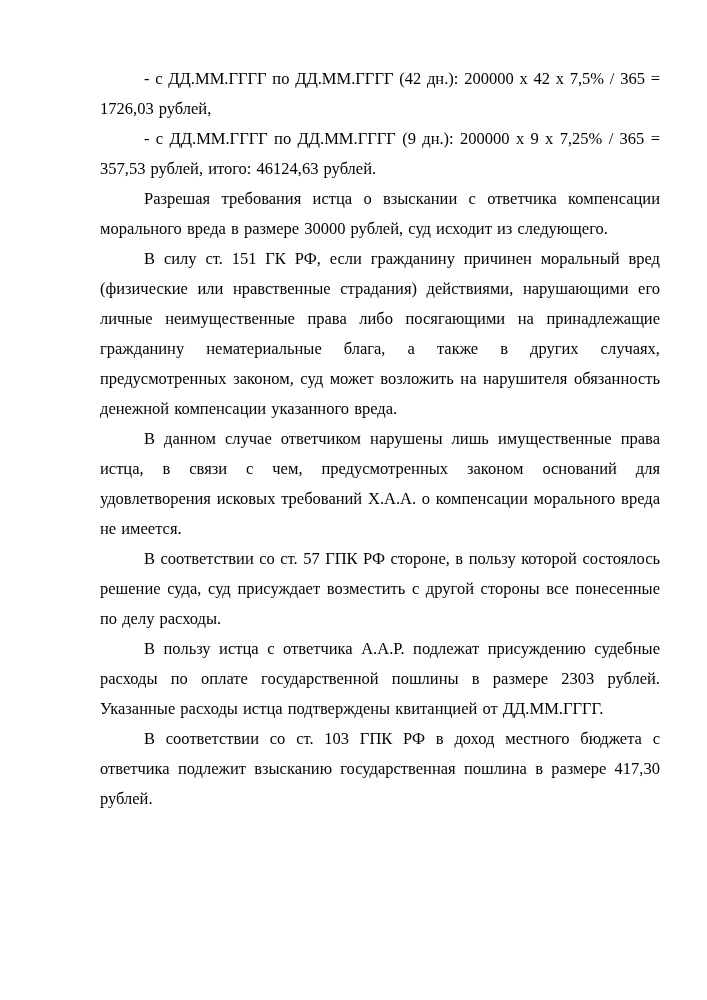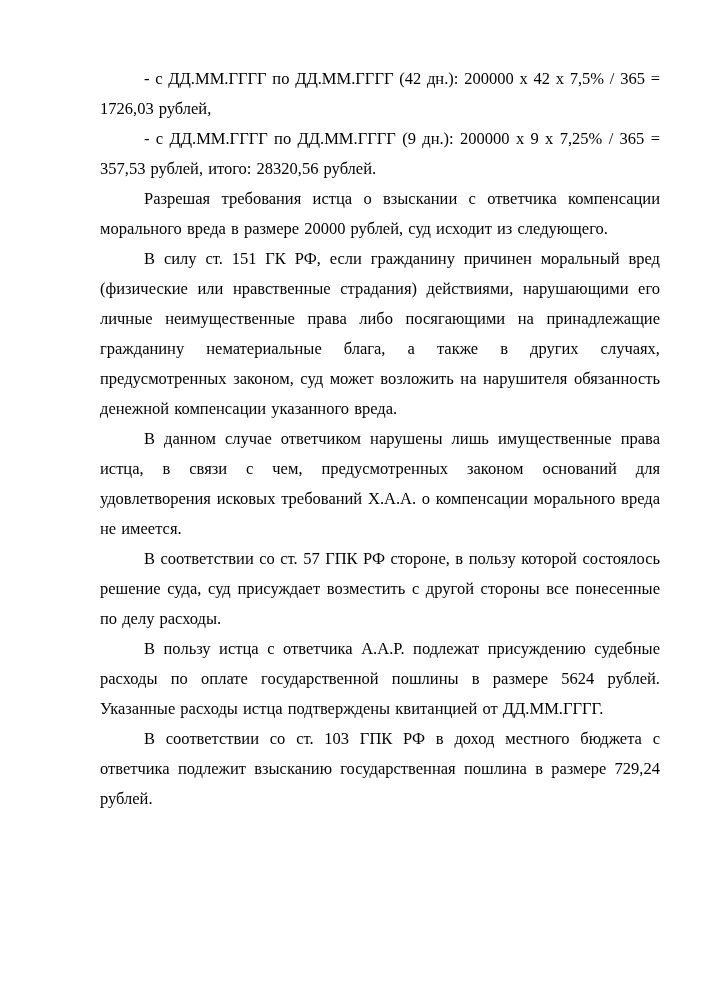--- a/index.html
+++ b/index.html
@@ -26,21 +26,21 @@
     text-indent: 44px;
     word-spacing: 1px;
   }
 </style>
 </head>
 <body>
 
 <div class="page">
   <div class="text-block">
     <p>- с ДД.ММ.ГГГГ по ДД.ММ.ГГГГ (42 дн.): 200000 х 42 х 7,5% / 365 = 1726,03 рублей,</p>
-    <p>- с ДД.ММ.ГГГГ по ДД.ММ.ГГГГ (9 дн.): 200000 х 9 х 7,25% / 365 = 357,53 рублей, итого: 28320,56 рублей.</p>
-    <p>Разрешая требования истца о взыскании с ответчика компенсации морального вреда в размере 20000 рублей, суд исходит из следующего.</p>
+    <p>- с ДД.ММ.ГГГГ по ДД.ММ.ГГГГ (9 дн.): 200000 х 9 х 7,25% / 365 = 357,53 рублей, итого: 46124,63 рублей.</p>
+    <p>Разрешая требования истца о взыскании с ответчика компенсации морального вреда в размере 30000 рублей, суд исходит из следующего.</p>
     <p>В силу ст. 151 ГК РФ, если гражданину причинен моральный вред (физические или нравственные страдания) действиями, нарушающими его личные неимущественные права либо посягающими на принадлежащие гражданину нематериальные блага, а также в других случаях, предусмотренных законом, суд может возложить на нарушителя обязанность денежной компенсации указанного вреда.</p>
     <p>В данном случае ответчиком нарушены лишь имущественные права истца, в связи с чем, предусмотренных законом оснований для удовлетворения исковых требований Х.А.А. о компенсации морального вреда не имеется.</p>
     <p>В соответствии со ст. 57 ГПК РФ стороне, в пользу которой состоялось решение суда, суд присуждает возместить с другой стороны все понесенные по делу расходы.</p>
-    <p>В пользу истца с ответчика А.А.Р. подлежат присуждению судебные расходы по оплате государственной пошлины в размере 5624 рублей. Указанные расходы истца подтверждены квитанцией от ДД.ММ.ГГГГ.</p>
-    <p>В соответствии со ст. 103 ГПК РФ в доход местного бюджета с ответчика подлежит взысканию государственная пошлина в размере 729,24 рублей.</p>
+    <p>В пользу истца с ответчика А.А.Р. подлежат присуждению судебные расходы по оплате государственной пошлины в размере 2303 рублей. Указанные расходы истца подтверждены квитанцией от ДД.ММ.ГГГГ.</p>
+    <p>В соответствии со ст. 103 ГПК РФ в доход местного бюджета с ответчика подлежит взысканию государственная пошлина в размере 417,30 рублей.</p>
   </div>
 </div>
 
 </body></html>

